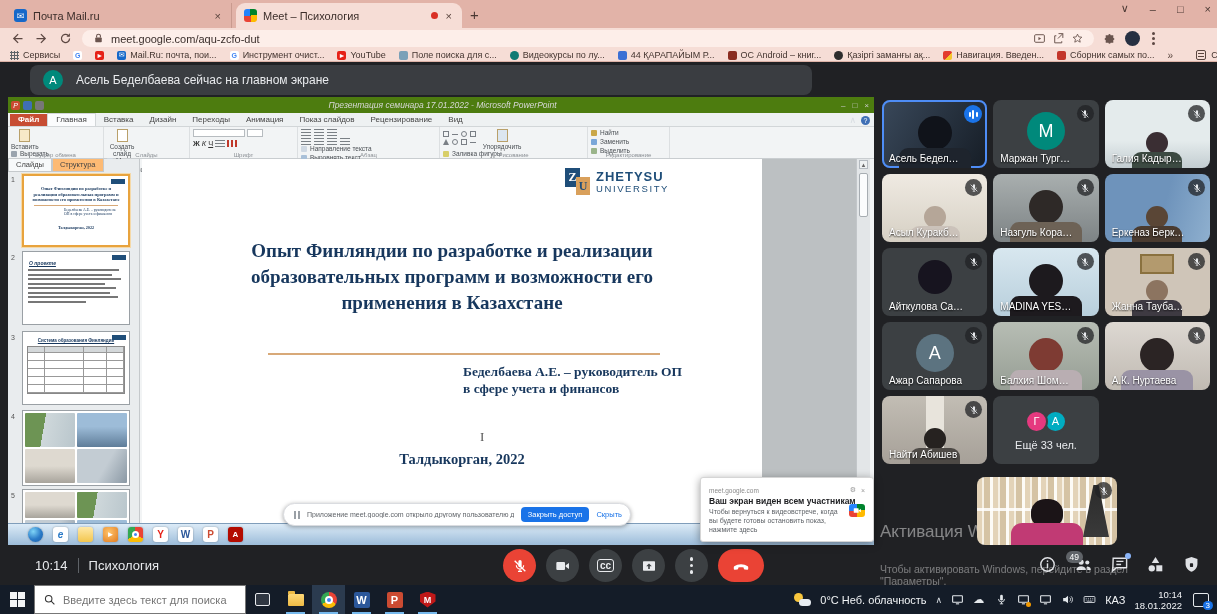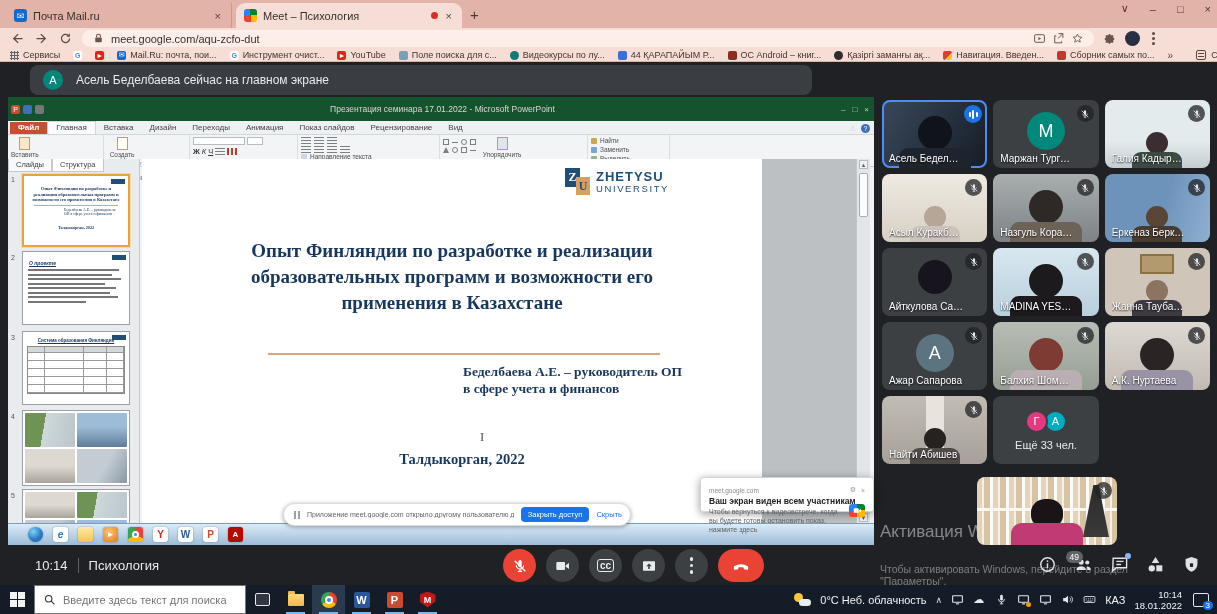--- a/index.html
+++ b/index.html
@@ -49,21 +49,21 @@
 .rl-ic { width:10px; height:10px; border:1px solid #5a463f; border-radius:2px; position:relative; }
 .rl-ic::before { content:""; position:absolute; left:1px; right:1px; top:2px; height:1px; background:#5a463f; box-shadow:0 3px 0 #5a463f; }
 
 
 .banner { position:absolute; left:30px; top:65px; width:782px; height:30px; background:#3a3d41; border-radius:8px; display:flex; align-items:center; gap:13px; padding:0 13px; }
 .banner .av { width:20px; height:20px; border-radius:50%; background:#00897b; color:#fff; font-size:11px; display:flex; align-items:center; justify-content:center; flex:none; }
 .banner .btxt { font-size:12px; color:#e8eaed; }
 
 
 .pptwin { position:absolute; left:8px; top:97px; width:866px; height:448px; background:#f2f4f5; }
-.ppt-titlebar { height:24px; background:#14532d; color:#d8d8d8; font-size:8.5px; display:flex; align-items:center; }
+.ppt-titlebar { height:16px; background:#4d7c0f; color:#d8d8d8; font-size:8.5px; display:flex; align-items:center;font-style:italic; }
 .qat { display:flex; gap:3px; margin-left:3px; align-items:center; }
 .qic { width:9px; height:9px; border-radius:2px; font-size:7px; color:#fff; display:flex; align-items:center; justify-content:center; }
 .qp { background:#cb4b32; } .qs { background:#3f6fb5; } .qu { background:#777; }
 .ppt-title { flex:1; text-align:center; white-space:nowrap; overflow:hidden; }
 .pwc { display:flex; gap:7px; margin-right:5px; font-size:8px; color:#ccc; }
 .ppt-tabs { height:14px; display:flex; align-items:flex-end; font-size:8px; color:#444; padding-left:2px; border-bottom:1px solid #d2d6d8; position:relative; background:#eef1f2; }
 .ptab { padding:1px 8px 2px; }
 .ptab.file { background:#c74d33; color:#fff; font-weight:bold; }
 .ptab.active { background:#fbfcfd; border:1px solid #d2d6d8; border-bottom:none; }
 .rib-help { position:absolute; right:4px; top:2px; display:flex; gap:5px; align-items:center; }
@@ -86,21 +86,21 @@
 .fl.b{font-weight:bold}.fl.i{font-style:italic}.fl.u{text-decoration:underline}
 .alico { width:10px; height:7px; background:repeating-linear-gradient(#7a8085 0 1px,transparent 1px 3px); }
 .shgrid { display:inline-grid; grid-template-columns:repeat(4,7px); gap:2px; margin-right:4px; vertical-align:top; padding-top:2px; }
 .sh { width:6px; height:6px; border:1px solid #7a7f85; }
 .sh.ci { border-radius:50%; }
 .sh.li { height:0; border:none; border-top:1px solid #7a7f85; margin-top:3px; }
 .sh.tr { width:0; height:0; border:none; border-left:3px solid transparent; border-right:3px solid transparent; border-bottom:6px solid #7a7f85; }
 .ppt-body { position:absolute; left:0; top:62px; right:0; bottom:22px; }
 .panel { position:absolute; left:0; top:0; width:132px; height:100%; background:#e9ecee; border-right:1px solid #c5c9cc; overflow:hidden; }
 .panel-tabs { display:flex; font-size:7.5px; color:#444; }
-.panel-tab { padding:1px 7px 2px; background:#ffffff; border:1px solid #c5c9cc; border-top:none; }
+.panel-tab { padding:1px 7px 2px; background:#fdba74; border:1px solid #c5c9cc; border-top:none; }
 .panel-tab.active { background:#f7f9fa; }
 .tnum { position:absolute; left:3px; font-size:7px; color:#555; }
 .thumb { position:absolute; left:14px; width:108px; background:#fff; border:1px solid #9aa0a5; overflow:hidden; }
 .thumb.sel { border:2px solid #e8a33d; box-shadow:0 0 0 1px #f5d9a8; }
 .logochip { position:absolute; right:3px; top:3px; width:14px; height:5px; background:#1f4e79; }
 .t1title { margin:10px 6px 2px; font-family:"Liberation Serif",serif; font-weight:bold; font-size:4.5px; line-height:5.5px; color:#17375d; text-align:center; }
 .t1rule { margin:2px 10px; border-top:1px solid #d8a978; }
 .t1auth { margin:1px 8px 0 40px; font-family:"Liberation Serif",serif; font-size:3.8px; line-height:4.5px; color:#17375d; }
 .t1foot { margin-top:8px; text-align:center; font-family:"Liberation Serif",serif; font-weight:bold; font-size:4.2px; color:#17375d; }
 .t2title { margin:8px 6px 3px; font-size:5px; font-weight:bold; font-style:italic; text-decoration:underline; color:#17375d; }
@@ -147,21 +147,21 @@
 .w7.pdf { background:#b30b00; color:#fff; font-size:8px; }
 
 
 .sharebar { position:absolute; left:283px; top:503px; width:348px; height:23px; background:#fff; border:1px solid #dadce0; border-radius:12px; display:flex; align-items:center; gap:7px; padding:0 6px 0 10px; box-shadow:0 1px 4px rgba(0,0,0,.35); z-index:5; }
 .pauseic { display:flex; gap:2px; flex:none; }
 .pauseic i { width:2px; height:8px; background:#9aa0a6; }
 .sharetxt { font-size:7px; color:#5f6368; white-space:nowrap; overflow:hidden; }
 .stopbtn { background:#1a73e8; color:#fff; border-radius:4px; padding:3px 7px; font-size:7.5px; white-space:nowrap; flex:none; }
 .hidebtn { color:#1a73e8; font-size:7.5px; flex:none; padding-right:2px; }
 .toast { position:absolute; left:12px; top:502px; width:196px; height:24px; background:#3c4043; color:#e8eaed; border-radius:4px; font-size:10.5px; display:flex; align-items:center; justify-content:center; box-shadow:0 1px 5px rgba(0,0,0,.5); z-index:6; white-space:nowrap; }
-.notif { position:absolute; left:700px; top:477px; width:174px; height:35px; background:#fff; border:1px solid #d5d5d5; border-radius:3px; padding:8px 8px; box-shadow:0 2px 8px rgba(0,0,0,.4); z-index:6; }
+.notif { position:absolute; left:700px; top:477px; width:174px; height:65px; background:#fff; border:1px solid #d5d5d5; border-radius:3px; padding:8px 8px; box-shadow:0 2px 8px rgba(0,0,0,.4); z-index:6; }
 .nhead { display:flex; align-items:center; font-size:6.5px; color:#8a8a8a; }
 .nhead .sp { flex:1; }
 .nx { color:#999; font-size:7px; margin-left:5px; }
 .ntitle { font-size:8.5px; font-weight:bold; color:#202124; margin-top:2px; }
 .nbody { font-size:7px; line-height:9px; color:#5f6368; width:132px; margin-top:1px; }
 .nlogo { position:absolute; right:8px; top:26px; width:16px; height:13px; border-radius:3px; background:conic-gradient(#00832d 0 25%,#ffba00 0 50%,#ea4335 0 75%,#2684fc 0); display:flex; align-items:center; justify-content:center; }
 .nlogo svg { width:9px; height:9px; color:#fff; }
 
 
 .pgridwrap { position:absolute; left:882px; top:100px; width:328px; height:366px; display:grid; grid-template-columns:repeat(3,1fr); grid-auto-rows:68px; gap:6px; }

